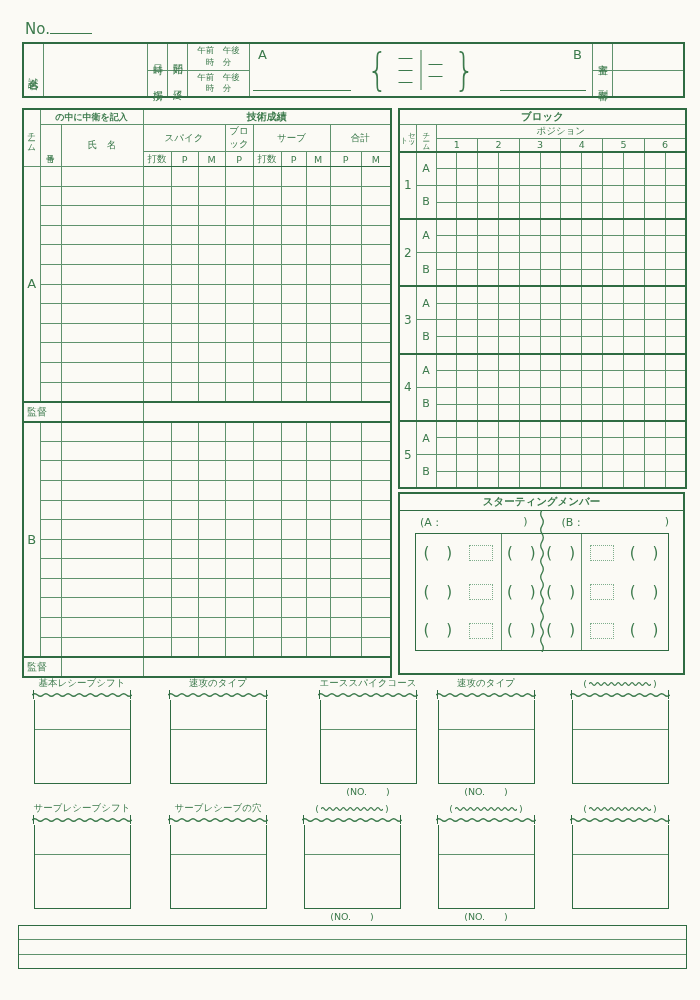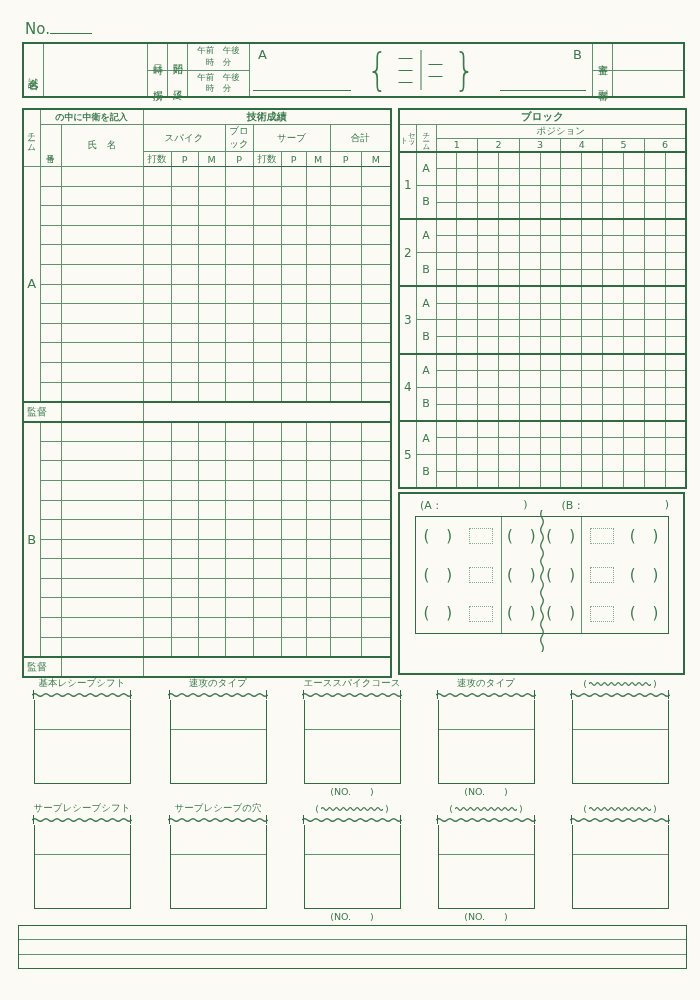--- a/index.html
+++ b/index.html
@@ -877,20 +877,21 @@
         <td></td>
         <td></td>
         <td></td>
         <td></td>
         <td></td>
       </tr>
     </tbody>
   </table>
 
 <div id="starting">
+  <div id="sm-title">スターティングメンバー</div>
   <div id="sm-labels">
     <div class="half">
       <span>(A：</span>
       <span>)</span>
     </div>
     <div class="half">
       <span>(B：</span>
       <span>)</span>
     </div>
   </div>
@@ -983,21 +984,21 @@
           <svg viewBox="0 0 126 6" preserveAspectRatio="none">
             <path d="M0,3 Q3.5,0.4 7,3 Q10.5,5.6 14,3 Q17.5,0.4 21,3 Q24.5,5.6 28,3 Q31.5,0.4 35,3 Q38.5,5.6 42,3 Q45.5,0.4 49,3 Q52.5,5.6 56,3 Q59.5,0.4 63,3 Q66.5,5.6 70,3 Q73.5,0.4 77,3 Q80.5,5.6 84,3 Q87.5,0.4 91,3 Q94.5,5.6 98,3 Q101.5,0.4 105,3 Q108.5,5.6 112,3 Q115.5,0.4 119,3 Q122.5,5.6 126,3" fill="none" stroke="currentColor" stroke-width="1.3" vector-effect="non-scaling-stroke"></path>
           </svg>
         </span>
       </div>
       <div class="court-box">
         <div class="attack-zone"></div>
       </div>
       <div class="diag-no" style="visibility: hidden;"></div>
     </div>
-    <div class="diag" style="left: 302px; top: 677px;">
+    <div class="diag" style="left: 318px; top: 677px;">
       <div class="diag-label">エーススパイクコース</div>
       <div class="net">
         <span class="wavy-h">
           <svg viewBox="0 0 126 6" preserveAspectRatio="none">
             <path d="M0,3 Q3.5,0.4 7,3 Q10.5,5.6 14,3 Q17.5,0.4 21,3 Q24.5,5.6 28,3 Q31.5,0.4 35,3 Q38.5,5.6 42,3 Q45.5,0.4 49,3 Q52.5,5.6 56,3 Q59.5,0.4 63,3 Q66.5,5.6 70,3 Q73.5,0.4 77,3 Q80.5,5.6 84,3 Q87.5,0.4 91,3 Q94.5,5.6 98,3 Q101.5,0.4 105,3 Q108.5,5.6 112,3 Q115.5,0.4 119,3 Q122.5,5.6 126,3" fill="none" stroke="currentColor" stroke-width="1.3" vector-effect="non-scaling-stroke"></path>
           </svg>
         </span>
       </div>
       <div class="court-box">
         <div class="attack-zone"></div>

